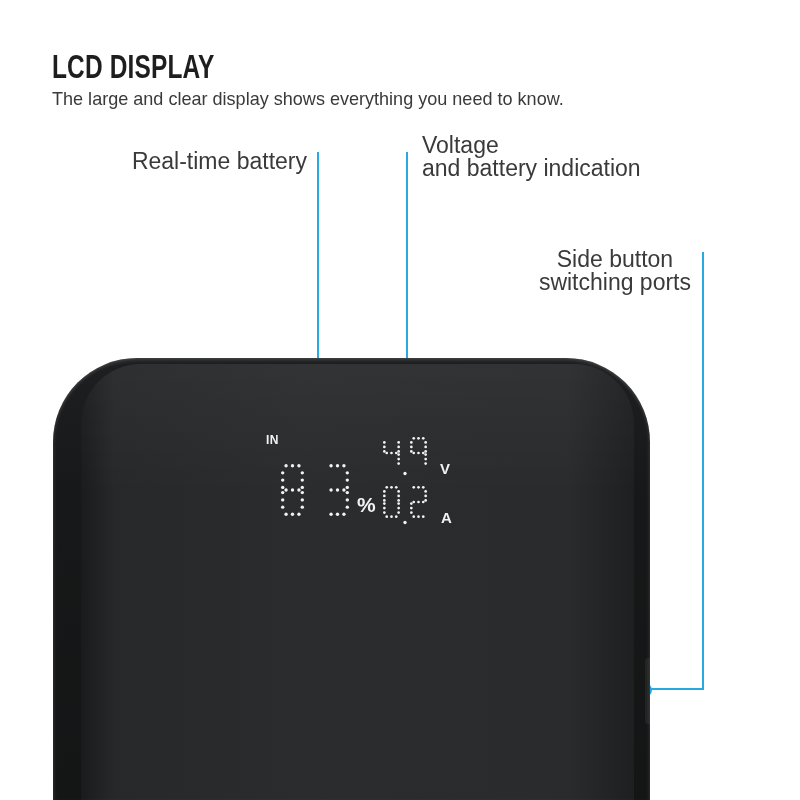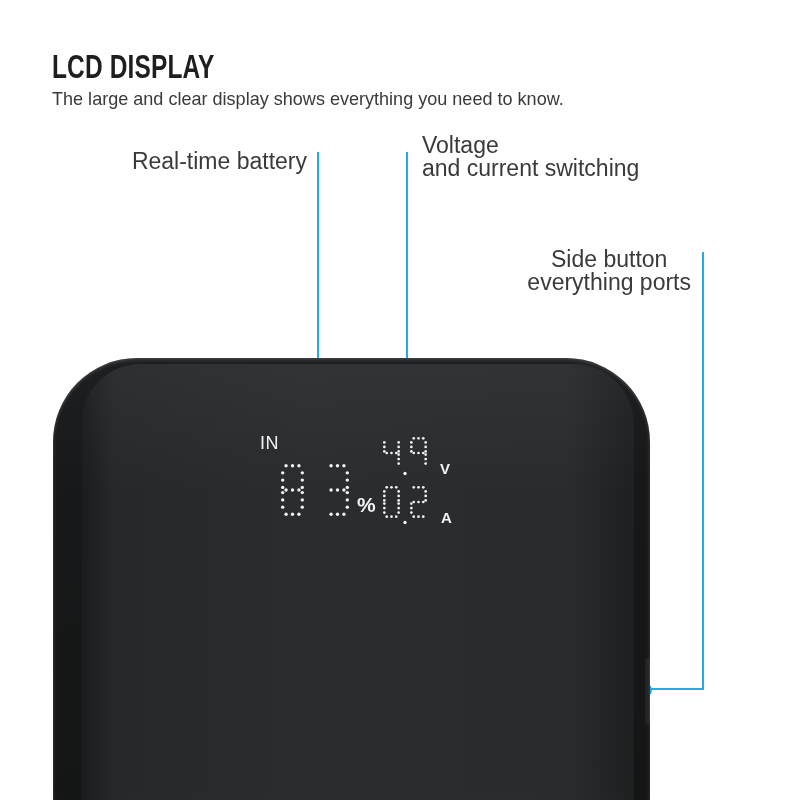--- a/index.html
+++ b/index.html
@@ -67,21 +67,21 @@
       linear-gradient(90deg, #1a1b1c 0%, #27282a 6%, #2b2c2e 40%, #2a2b2d 88%, #1e1f20 100%);
   }
   .side-button {
     position:absolute; right:0px; top:300px; width:5px; height:66px; z-index:2;
     border-radius:3px 0 0 3px; background:rgba(255,255,255,0.06);
   }
 
   
   .lcd { position:absolute; inset:0; z-index:2; color:var(--lcd-dots,#f2f2f2); }
   .lcd > * { position:absolute; line-height:1; }
-  #lcd-in           { left:207px; top:76px;  font-size:18px; font-weight:normal; letter-spacing:0.5px; }
+  #lcd-in           { left:213px; top:76px;  font-size:12px; font-weight:bold; letter-spacing:0.5px; }
   #lcd-percent      { left:228px; top:106px; }
   #lcd-percent-sign { left:304px; top:136px; font-size:21px; font-weight:bold; }
   #lcd-voltage      { left:330px; top:79px;  }
   #lcd-voltage-unit { left:387px; top:103px; font-size:15px; font-weight:bold; }
   #lcd-current      { left:330px; top:128px; }
   #lcd-current-unit { left:388px; top:152px; font-size:15px; font-weight:bold; }
   svg.lcd-digits { display:block; overflow:visible; }
 </style>
 </head>
 <body>
@@ -92,28 +92,28 @@
   <p class="subtitle">The large and clear display shows everything you need to know.</p>
 
   <div class="callout-label" id="label-battery">
       <div>Real-time battery</div>
     </div>
   <div class="cline" id="line-battery"></div>
   <div class="cdot" id="dot-battery"></div>
 
   <div class="callout-label" id="label-voltage">
       <div>Voltage</div>
-      <div>and current switching</div>
+      <div>and battery indication</div>
     </div>
   <div class="cline" id="line-voltage"></div>
   <div class="cdot" id="dot-voltage"></div>
 
   <div class="callout-label" id="label-side">
       <div>Side button</div>
-      <div>everything ports</div>
+      <div>switching ports</div>
     </div>
   <div class="cline" id="line-side-v"></div>
   <div class="cline" id="line-side-h"></div>
   <div class="cdot" id="dot-side"></div>
 
   <div class="device">
     <div class="device-face"></div>
     <div class="side-button"></div>
 
     <div class="lcd">

